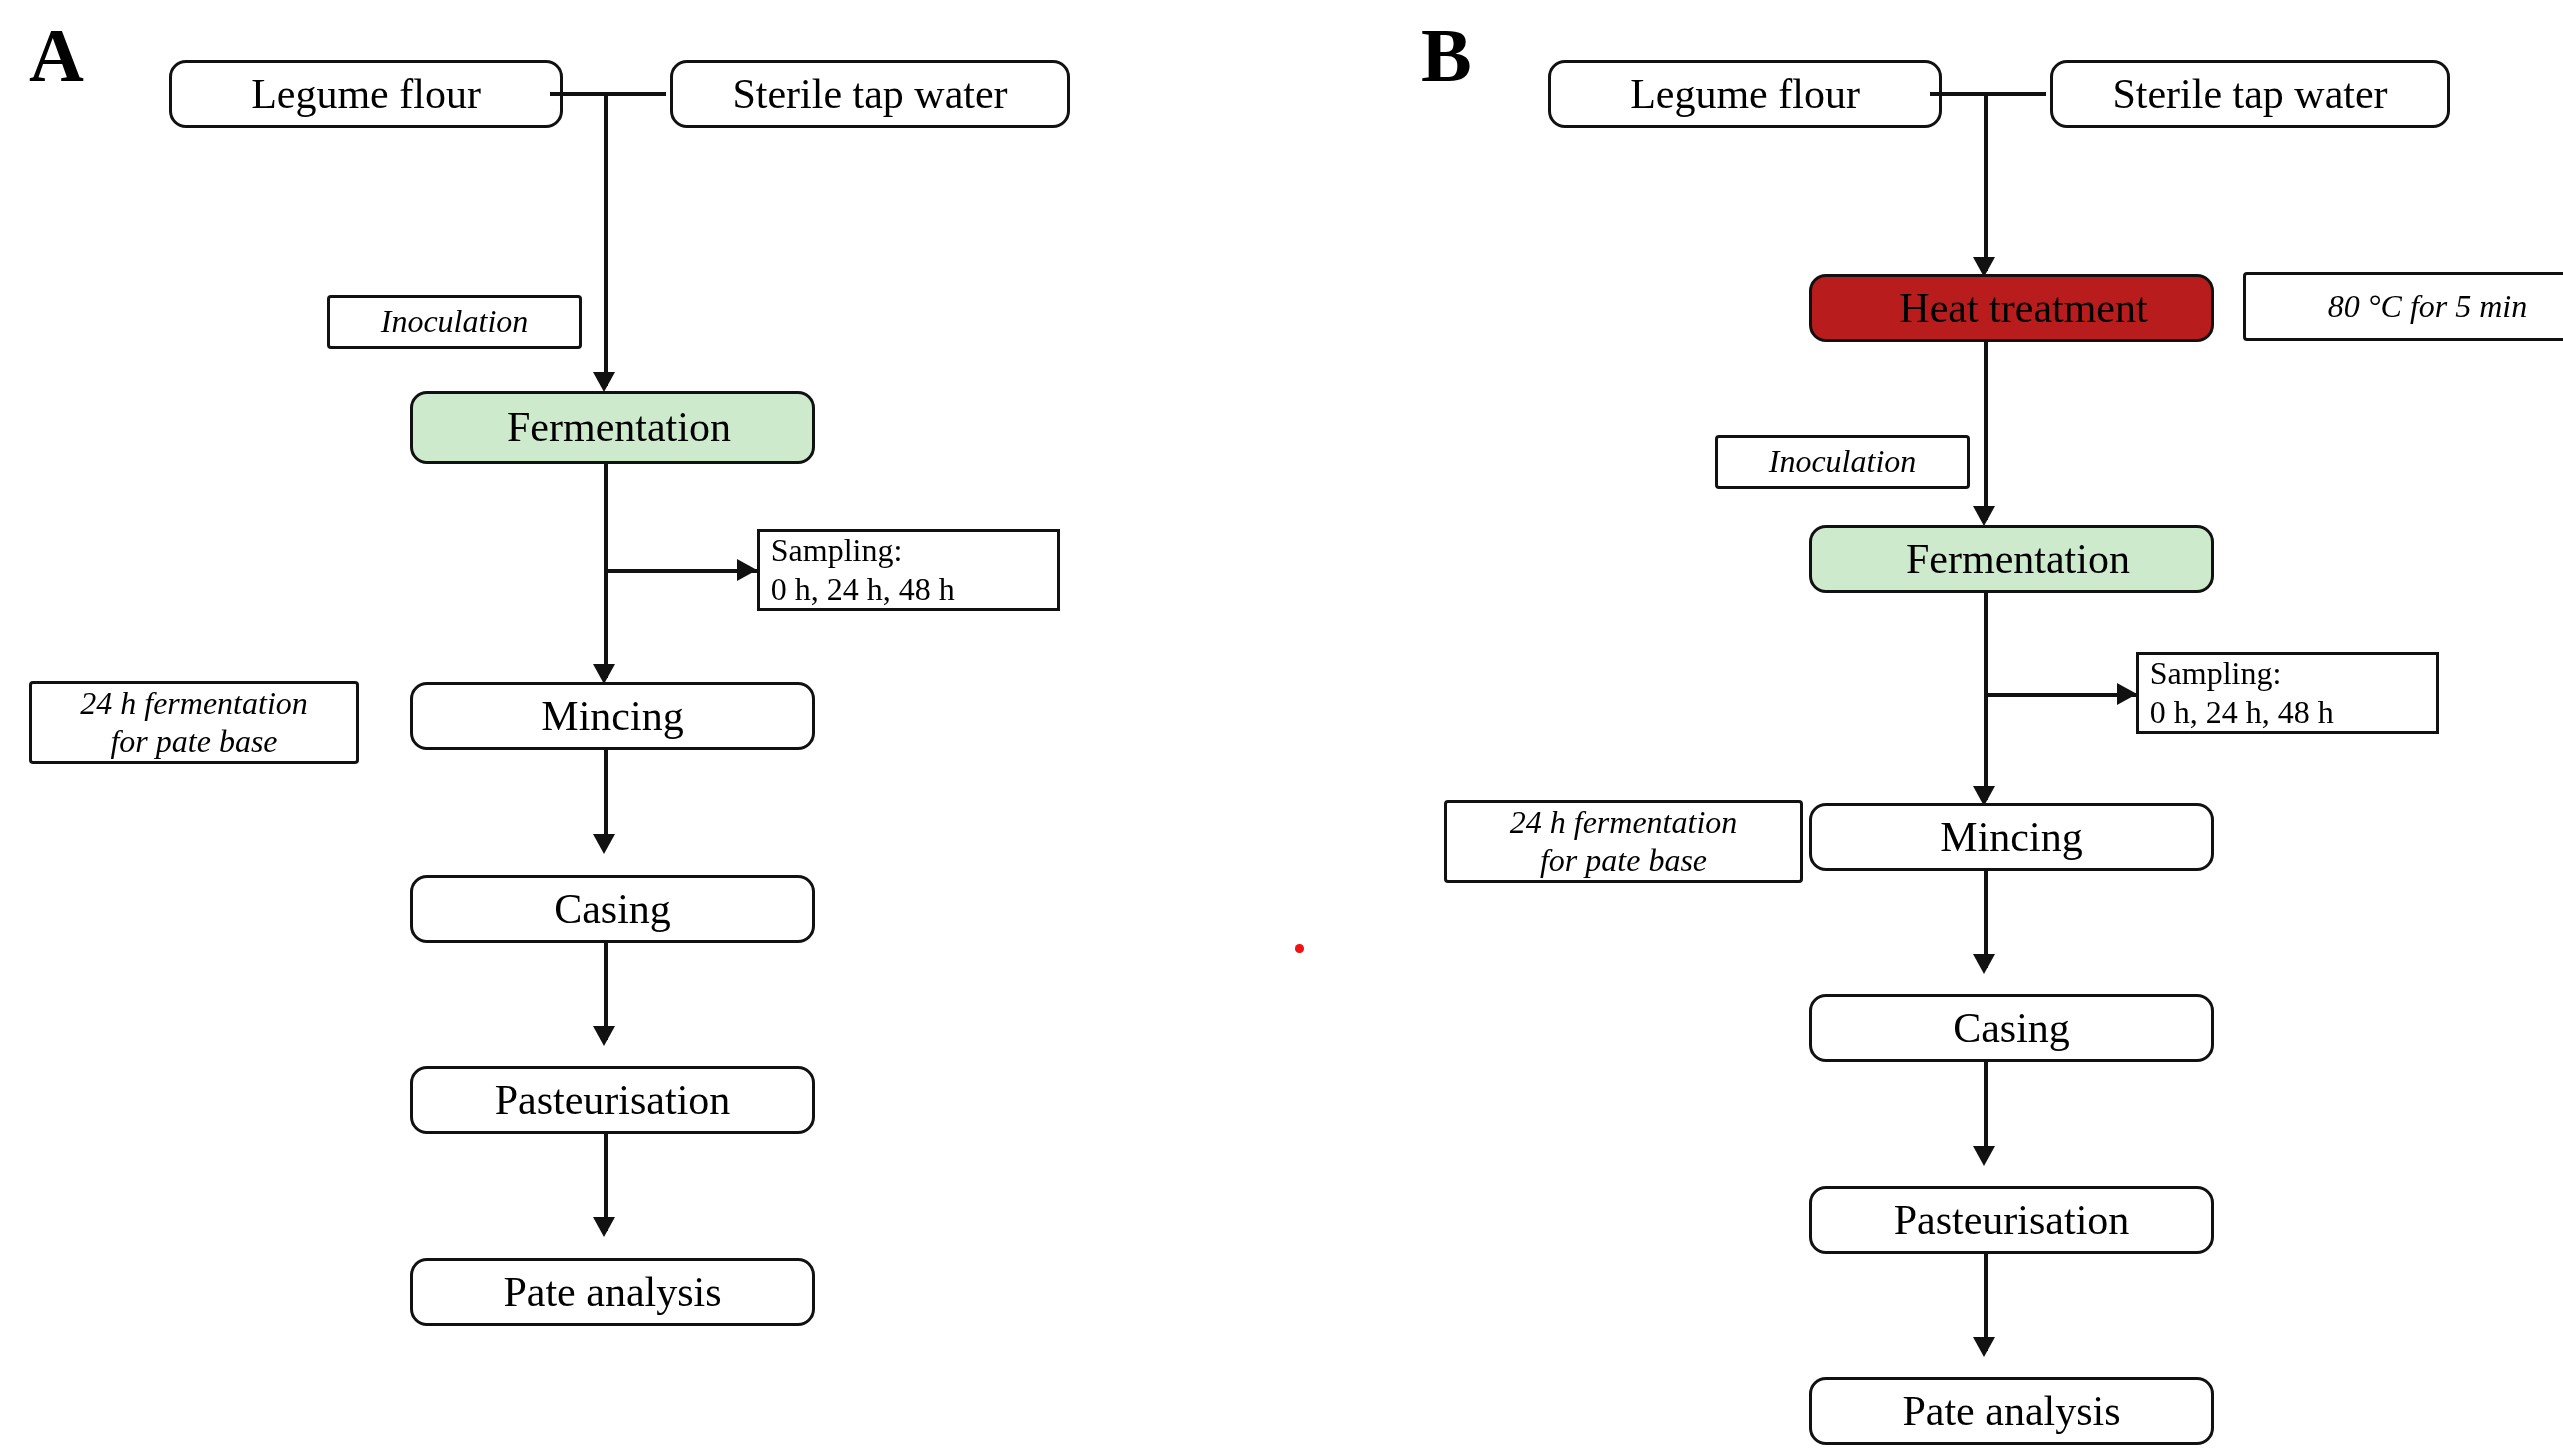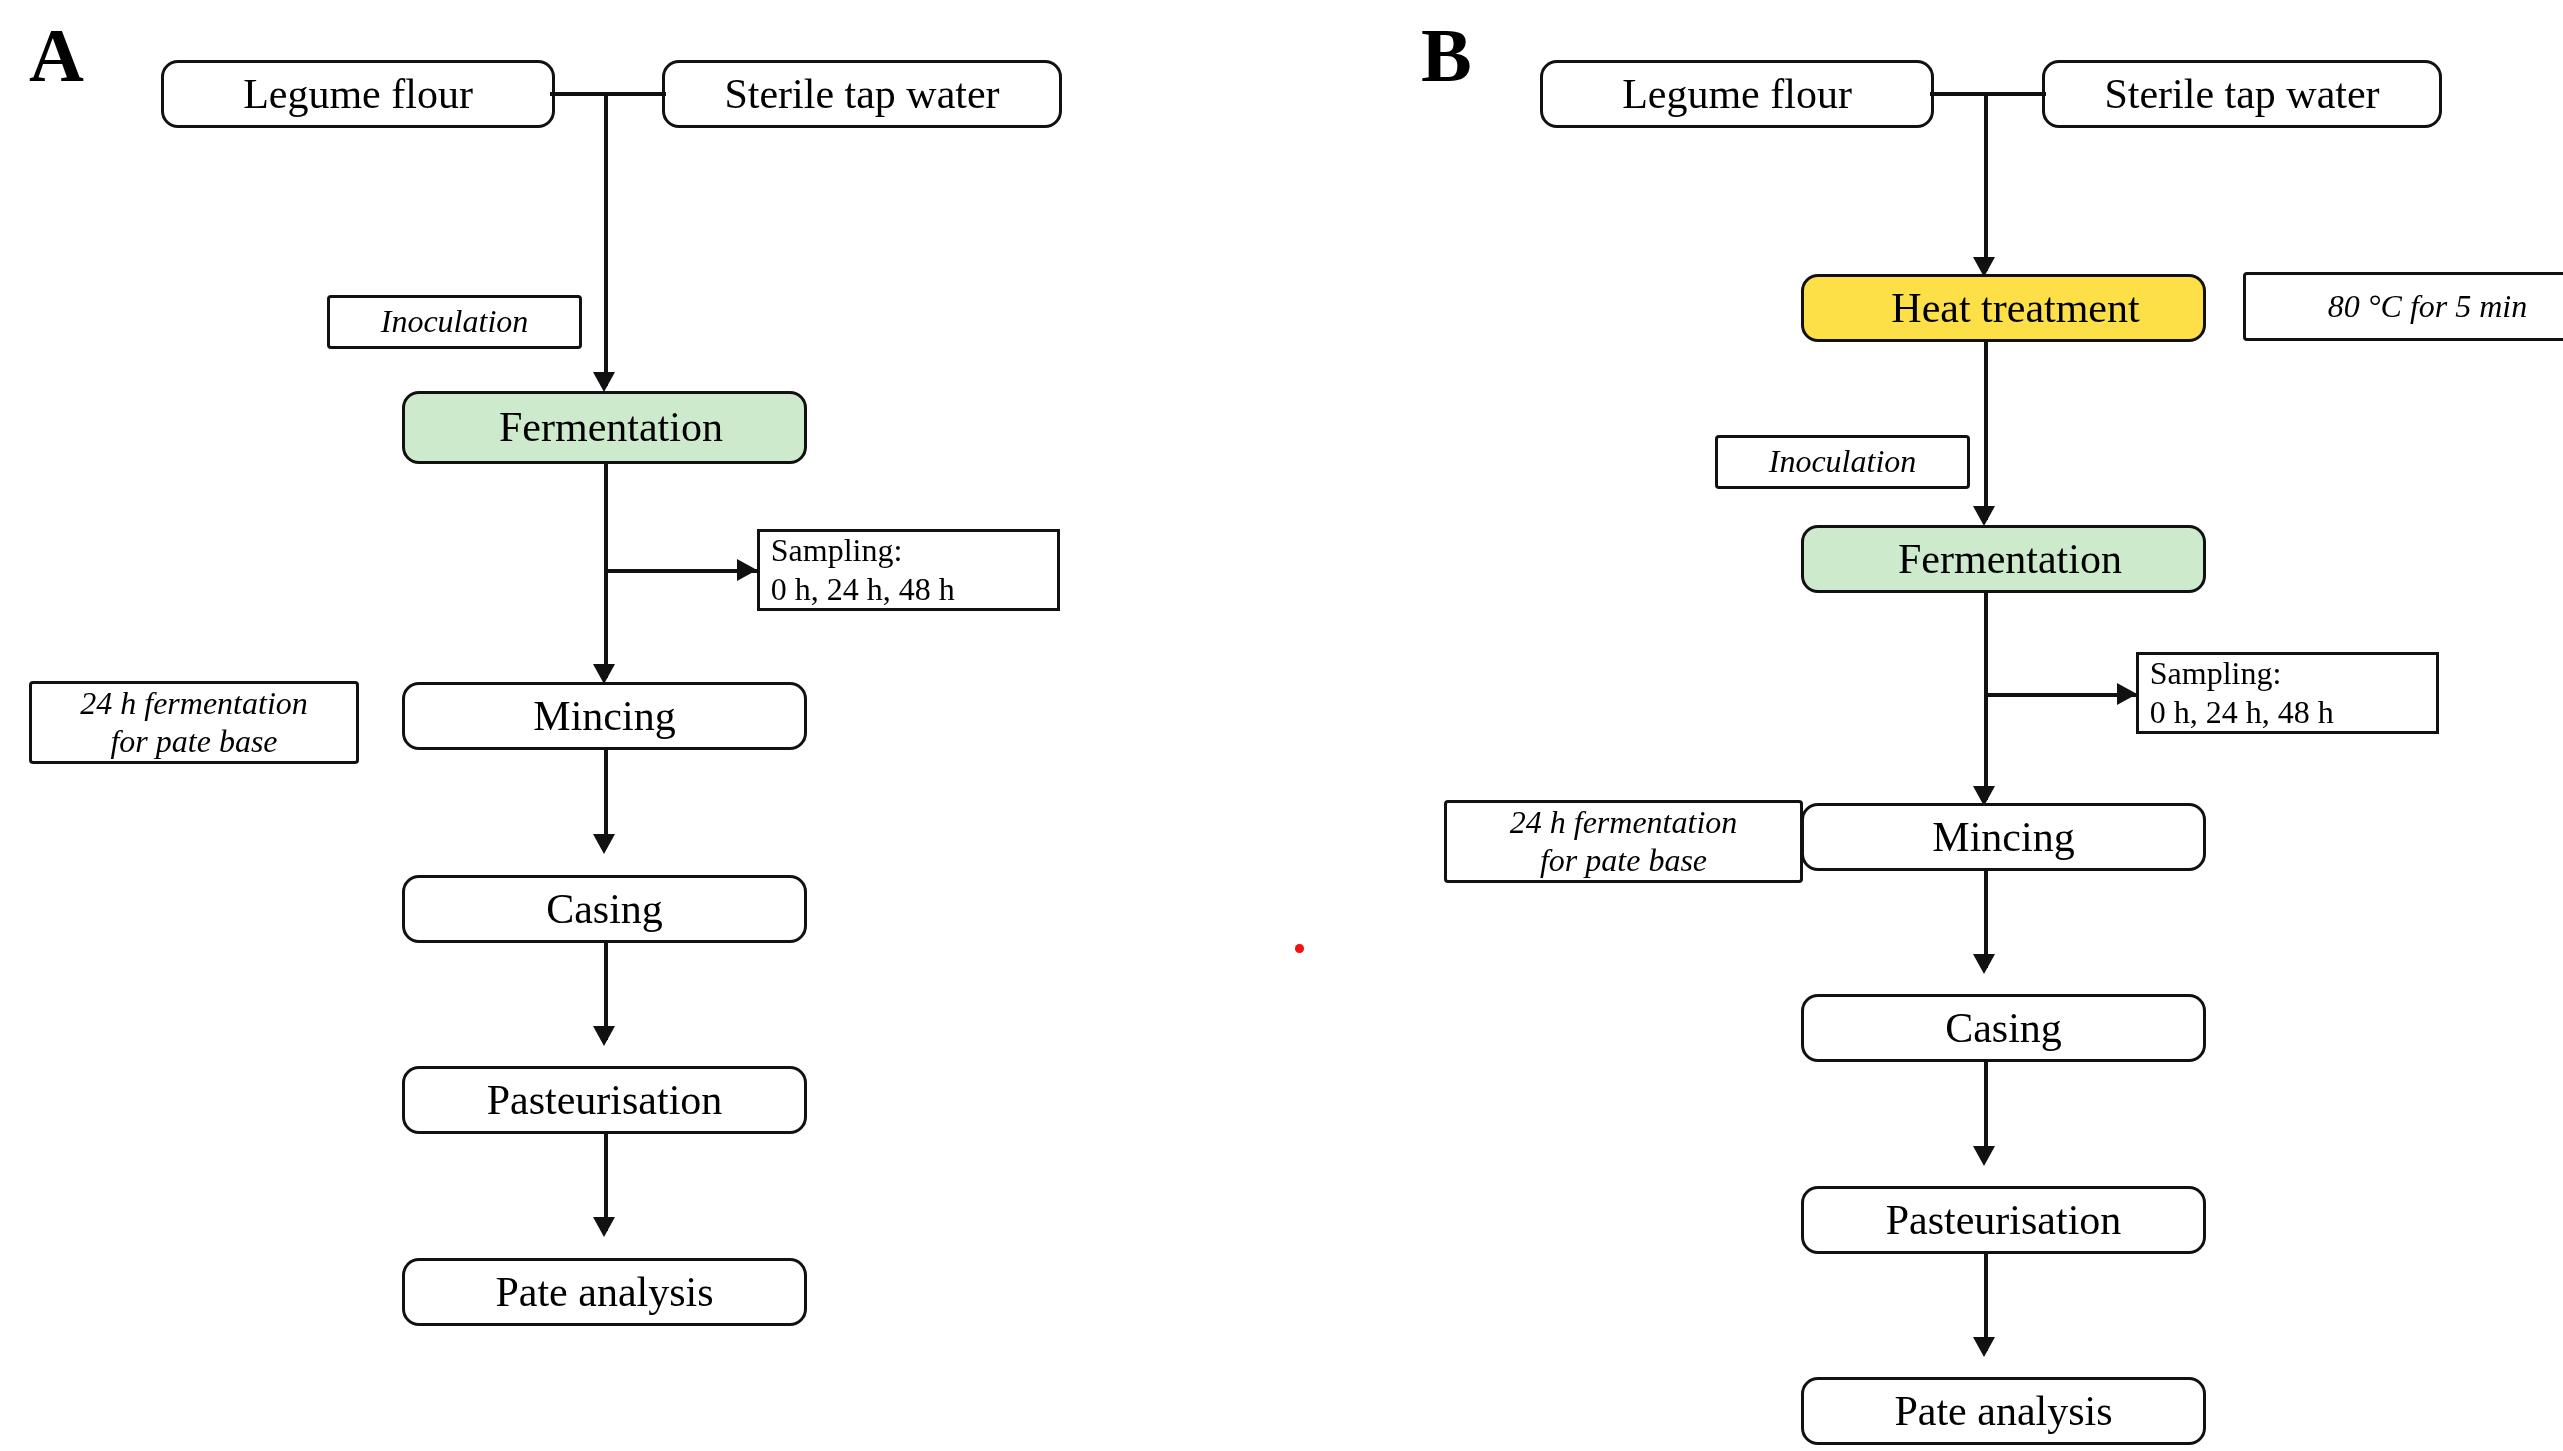--- a/index.html
+++ b/index.html
@@ -39,23 +39,24 @@
     background: #ffffff;
     display: flex;
     align-items: center;
     justify-content: center;
     color: #000000;
     font-size: 42px;
     line-height: 1.05;
     text-align: center;
     white-space: nowrap;
     font-family: "Liberation Serif", "DejaVu Serif", serif;
+    margin-left: 8px;
   }
   .node.green  { background: #cdeacd; padding-left: 13px; }
-  .node.peach  { background: #fde047; padding-left: 24px; }
+  .node.peach  { background: #b91c1c; padding-left: 24px; }
 
   
   .note {
     position: absolute;
     box-sizing: border-box;
     border: 3.9px solid #111111;
     border-radius: 4px;
     background: #ffffff;
     display: flex;
     align-items: center;

